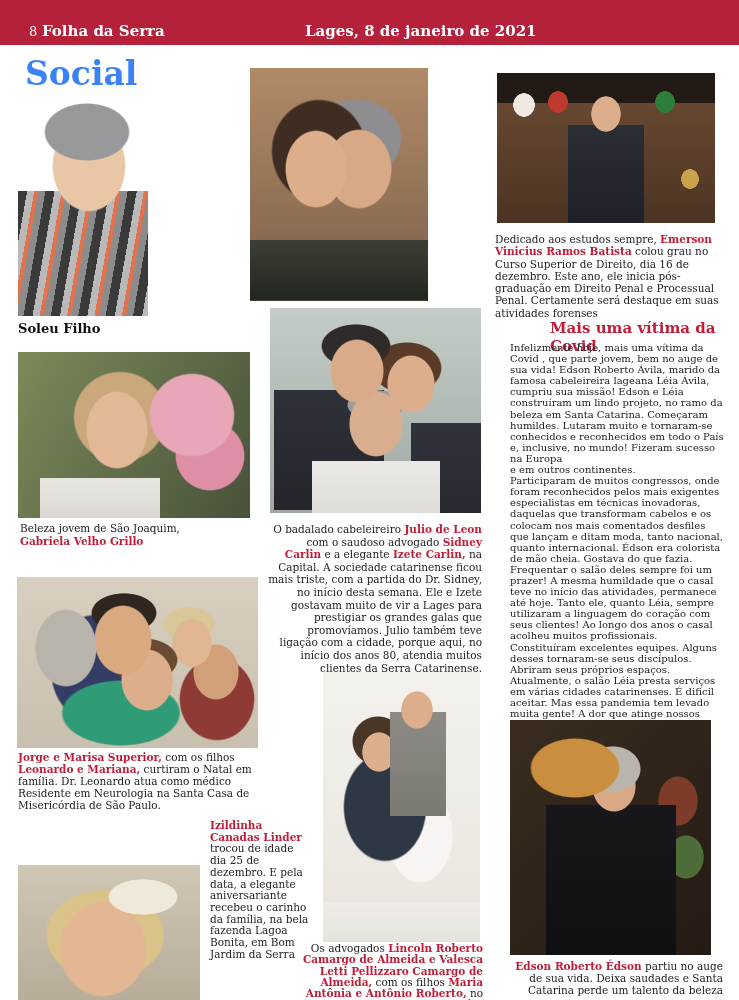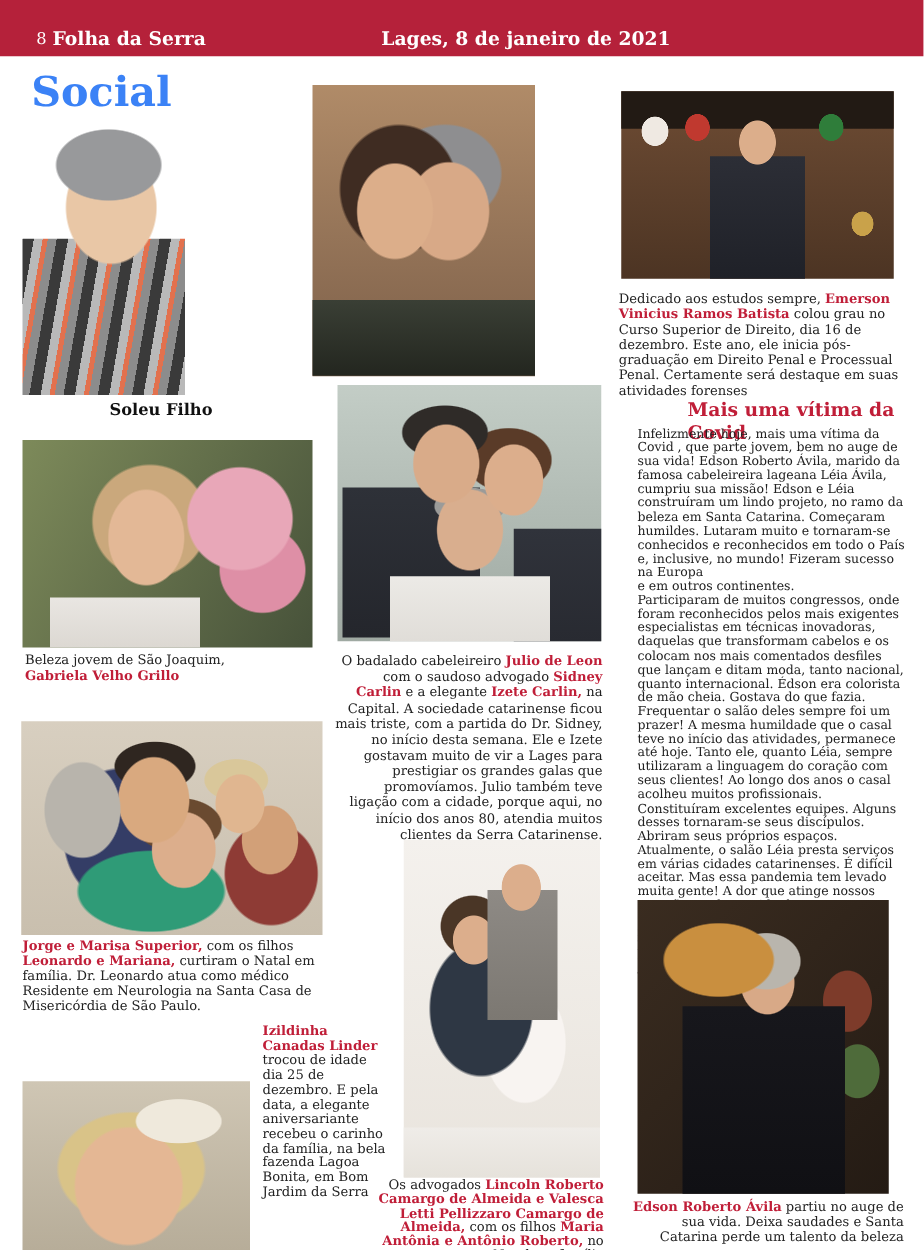--- a/index.html
+++ b/index.html
@@ -10,21 +10,21 @@
   .page-number{position:absolute;left:29px;top:24px;font-size:13px;}
   .masthead-title{position:absolute;left:42px;top:22px;font-size:15px;font-weight:bold;}
   .dateline{position:absolute;left:305px;top:22px;font-size:15px;font-weight:bold;text-align:center;}
   
   .section-title{position:absolute;left:25px;top:54px;font-size:33px;font-weight:bold;color:#3b82f6;}
   
   .txt{position:absolute;font-size:10.5px;line-height:11.8px;color:#222;}
   .txt p{margin:0;}
   .rn{color:#c01e38;font-weight:bold;}
   #karin-text{left:147px;top:70px;width:97px;text-align:right;}
-  #soleu-caption{left:18px;top:323px;width:152px;text-align:right;font-weight:bold;font-size:13px;color:#111;}
+  #soleu-caption{left:18px;top:323px;width:152px;text-align:left;font-weight:bold;font-size:13px;color:#111;}
   #emerson-text{left:495px;top:233px;width:228px;text-align:left;line-height:12.3px;}
   #covid-headline{position:absolute;left:510px;top:319px;font-size:15px;font-weight:bold;color:#c01e38;margin-left:40px;}
   #covid-body{left:510px;top:342px;width:214px;font-size:10px;line-height:11.1px;}
   #gabriela-caption{left:20px;top:522px;width:220px;line-height:13px;}
   #julio-text{left:268px;top:523px;width:214px;text-align:right;line-height:12.6px;}
   #jorge-caption{left:18px;top:752px;width:241px;line-height:11.9px;}
   #izildinha-text{left:210px;top:820px;width:103px;line-height:11.7px;}
   #lincoln-caption{left:299px;top:943px;width:184px;text-align:right;line-height:11.3px;}
   #edson-caption{left:506px;top:961px;width:217px;text-align:right;line-height:11.8px;}
   
@@ -143,15 +143,15 @@
   <div class="txt" id="emerson-text"><span>Dedicado aos estudos sempre, </span><span class="rn">Emerson Vinicius Ramos Batista</span><span> colou grau no Curso Superior de Direito, dia 16 de dezembro. Este ano, ele inicia pós-graduação em Direito Penal  e Processual Penal. Certamente será destaque em suas atividades forenses</span></div>
 
   <div id="covid-headline">Mais uma vítima da Covid</div>
   <div class="txt" id="covid-body">
     <p>Infelizmente hoje, mais uma vítima da Covid , que parte jovem, bem no auge de sua vida! Edson Roberto Ávila, marido da famosa cabeleireira lageana Léia Ávila, cumpriu sua missão! Edson e Léia construíram um lindo projeto, no ramo da beleza em Santa Catarina. Começaram humildes. Lutaram muito e tornaram-se conhecidos e reconhecidos em todo o País e, inclusive, no mundo! Fizeram sucesso na Europa</p>
     <p>e em outros continentes.</p>
     <p>Participaram de muitos congressos, onde foram reconhecidos pelos mais exigentes especialistas em técnicas inovadoras, daquelas que transformam cabelos e os colocam nos mais comentados desfiles que lançam e ditam moda, tanto nacional, quanto internacional. Édson era colorista de mão cheia. Gostava do que fazia. Frequentar o salão deles sempre foi um prazer! A mesma humildade que o casal teve no início das atividades, permanece até hoje. Tanto ele, quanto Léia, sempre utilizaram a linguagem do coração com seus clientes!  Ao longo dos anos o casal acolheu muitos profissionais. Constituíram excelentes equipes. Alguns desses tornaram-se seus discípulos. Abriram seus próprios espaços. Atualmente, o salão Léia presta serviços em várias cidades catarinenses.  É difícil aceitar. Mas essa pandemia tem levado muita gente! A dor que atinge nossos corações, pela partida de tantos e amados amigos, não alivia. Sejamos fortes e corajosos para continuar a batalha, cumprindo protocolos e mantendo todos os cuidados, porque a vida tem que continuar!</p>
   </div>
 
   <div class="photo" id="photo-edson"></div>
-  <div class="txt" id="edson-caption"><span class="rn">Edson Roberto Ávila</span><span> partiu no auge de sua vida. Deixa saudades e Santa Catarina perde um talento da beleza</span></div>
+  <div class="txt" id="edson-caption"><span class="rn">Edson Roberto Édson</span><span> partiu no auge de sua vida. Deixa saudades e Santa Catarina perde um talento da beleza</span></div>
 
 </div>
 
 </body></html>

